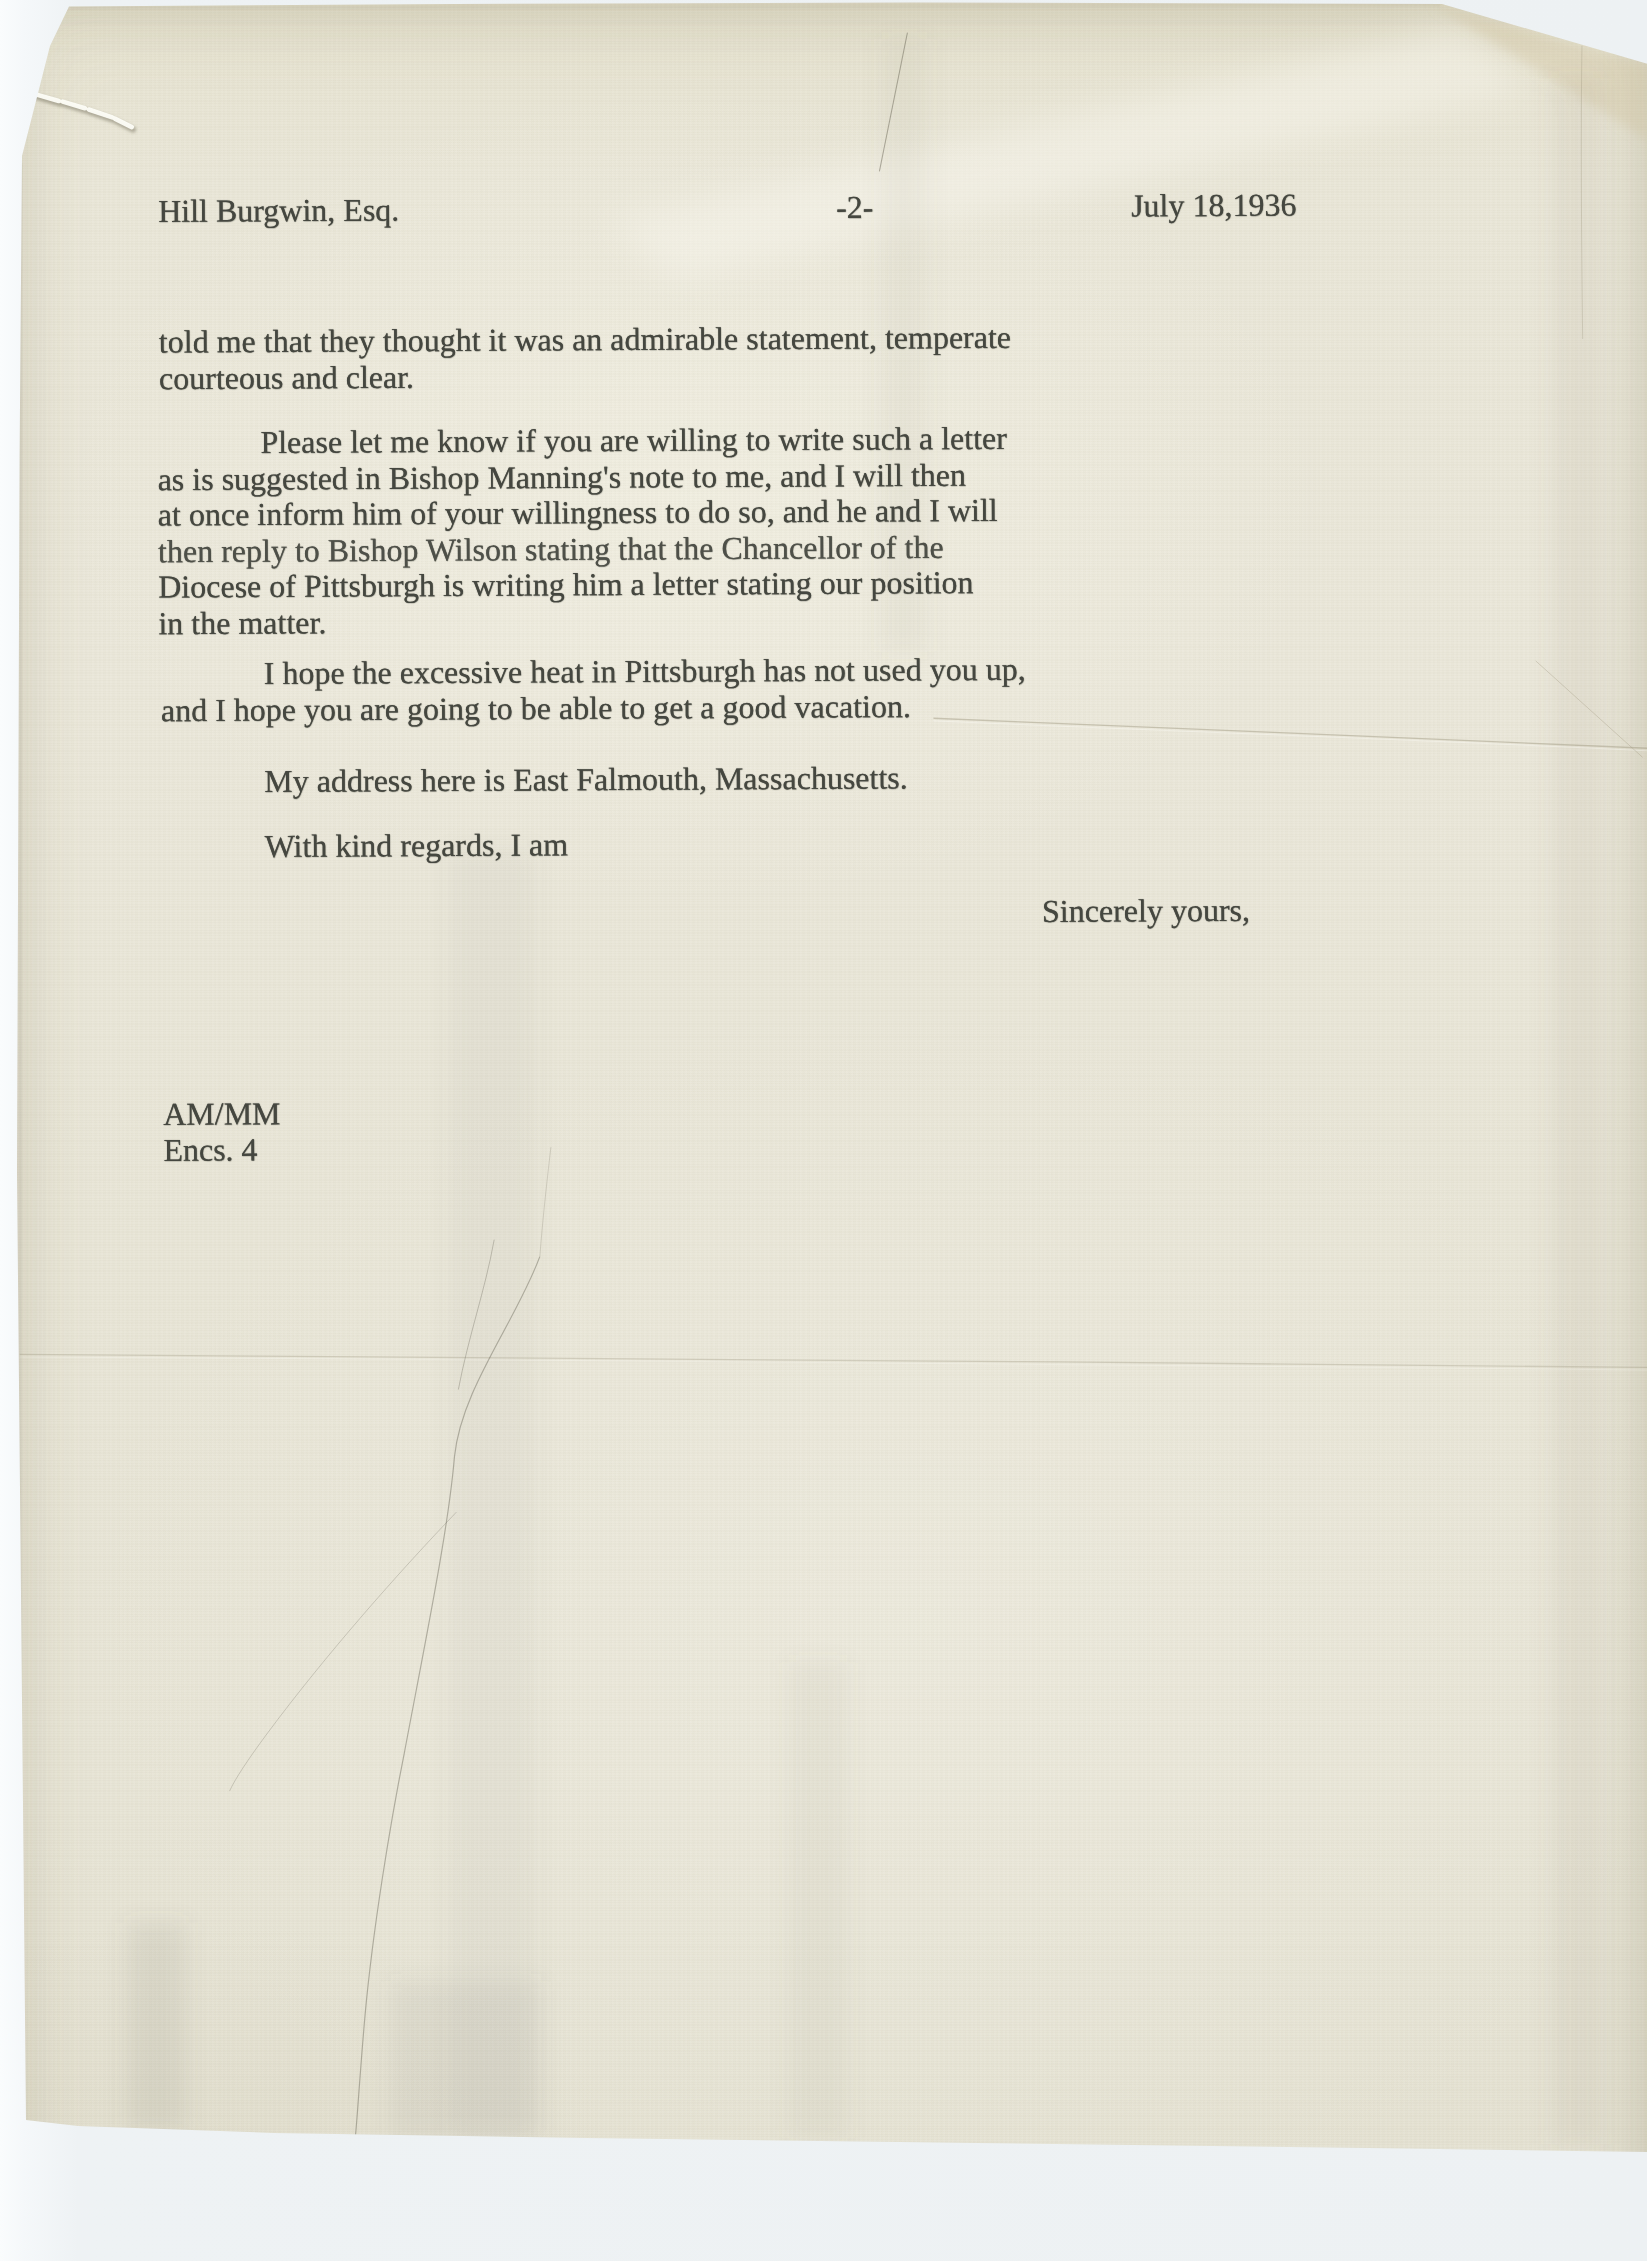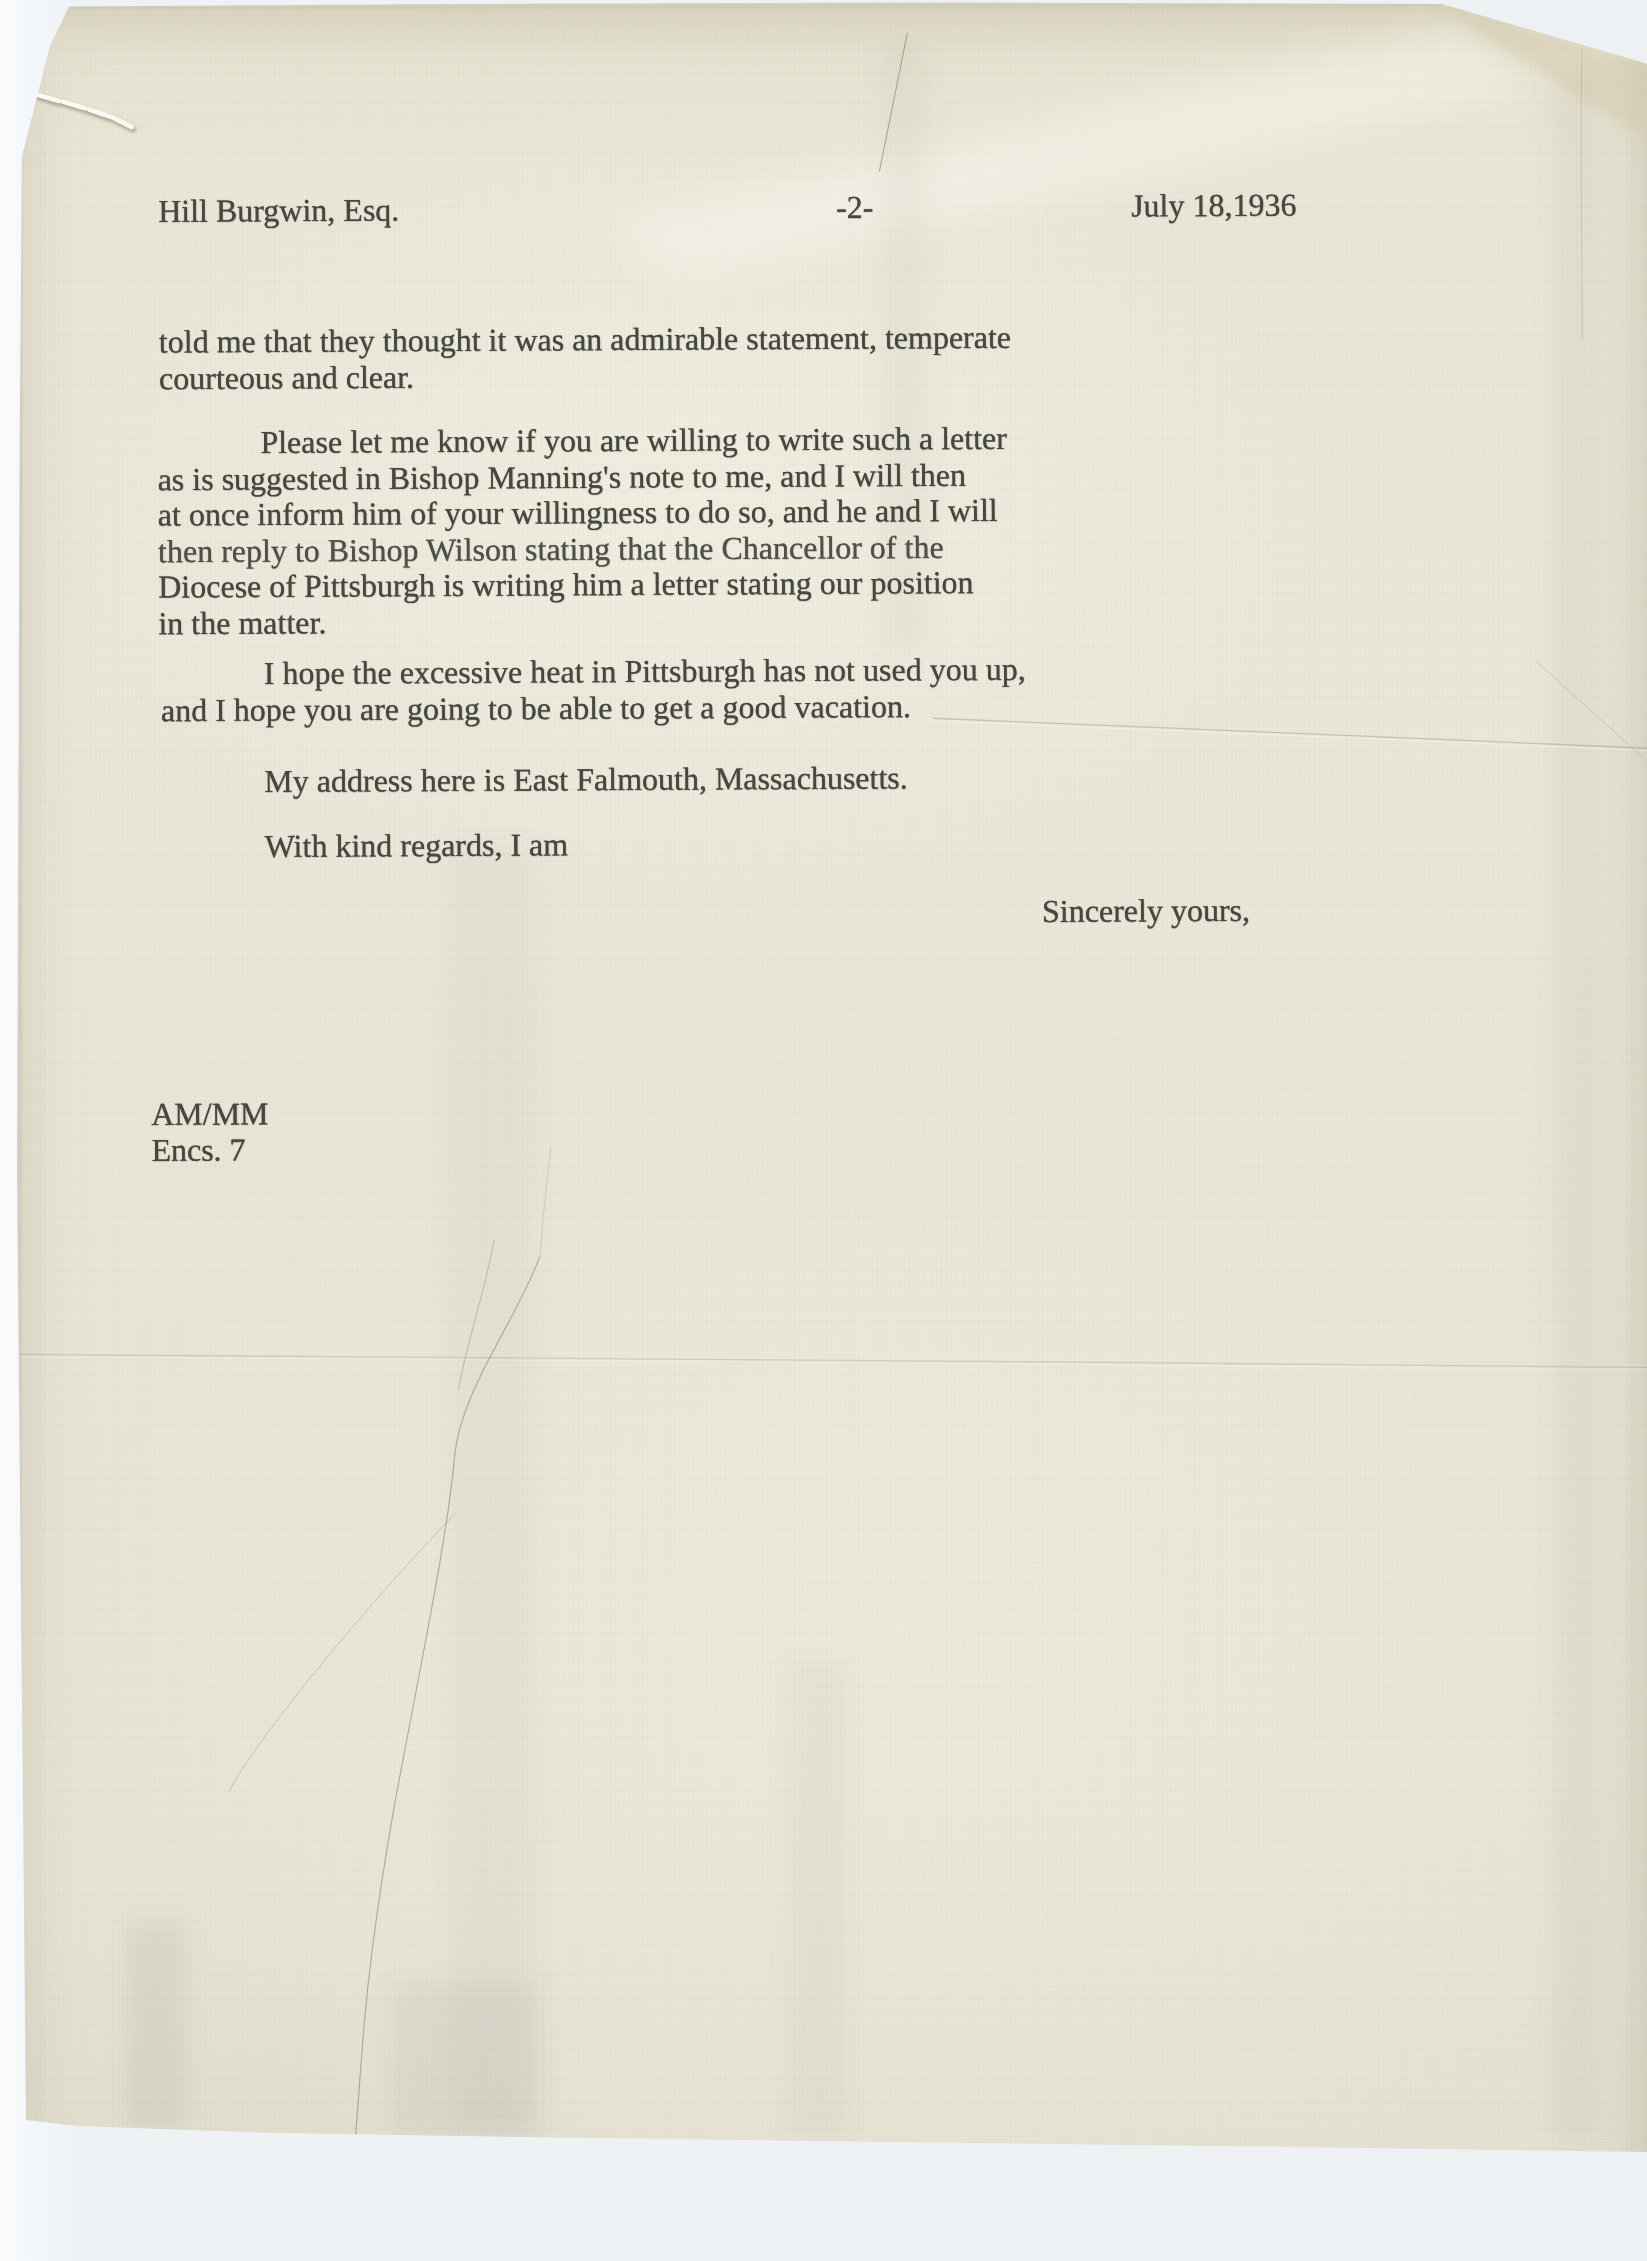--- a/index.html
+++ b/index.html
@@ -153,21 +153,21 @@
       <div class="tblock para" style="top:764px; left:158px;">
         <div class="line indent">My address here is East Falmouth, Massachusetts.</div>
       </div>
 
       <div class="tblock para" style="top:829px; left:158px;">
         <div class="line indent">With kind regards, I am</div>
       </div>
 
       <div class="tblock" style="top:898px; left:1038px;">Sincerely yours,</div>
 
-      <div class="tblock" style="top:1096px; left:146px;">
+      <div class="tblock" style="top:1096px; left:158px;">
         <div class="line">AM/MM</div>
-        <div class="line">Encs. 7</div>
+        <div class="line">Encs. 4</div>
       </div>
 
     </div>
   </div>
 </div>
 
 
 </body></html>

